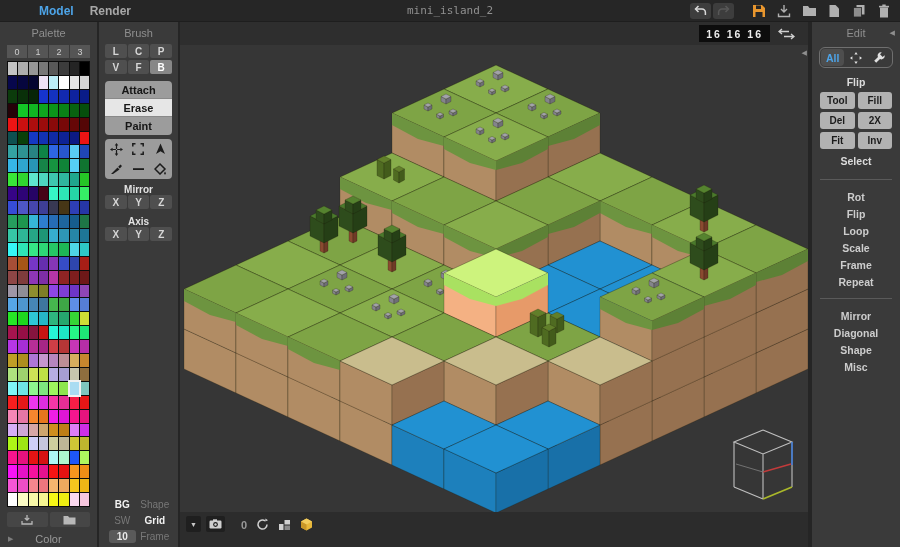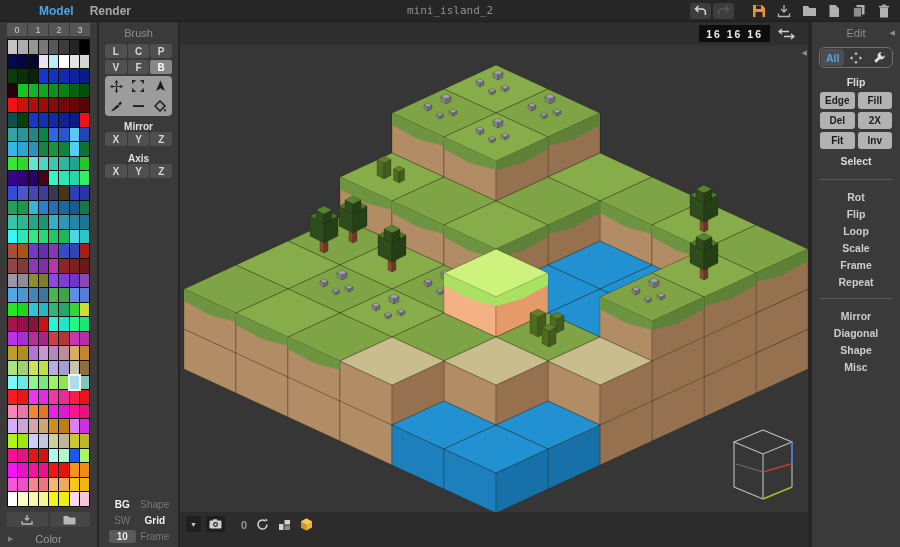--- a/index.html
+++ b/index.html
@@ -169,20 +169,21 @@
             <rect x="1" y="1.8" width="10" height="1.6" fill="#b0b0b0"></rect>
             <rect x="4.3" y="0.5" width="3.4" height="1.6" fill="#b0b0b0"></rect>
           </svg>
       </span>
     </div>
   </header>
 
   <div class="workspace">
 
     <aside class="panel">
+      <div class="phead">Palette</div>
       <div class="pal-tabs" id="pal-tabs">
           <span class="pal-tab">0</span>
           <span class="pal-tab">1</span>
           <span class="pal-tab">2</span>
           <span class="pal-tab">3</span>
         </div>
       <div class="pal-grid" id="pal-grid">
           <div class="swatch" style="background: rgb(196, 196, 196);"></div>
           <div class="swatch" style="background: rgb(173, 173, 173);"></div>
           <div class="swatch" style="background: rgb(150, 150, 150);"></div>
@@ -467,20 +468,25 @@
           <div class="b3row">
             <span class="bbtn">L</span>
             <span class="bbtn">C</span>
             <span class="bbtn">P</span>
           </div>
           <div class="b3row">
             <span class="bbtn">V</span>
             <span class="bbtn">F</span>
             <span class="bbtn active">B</span>
           </div>
+        </div>
+      <div class="modes" id="brush-modes">
+          <div class="mode">Attach</div>
+          <div class="mode active">Erase</div>
+          <div class="mode">Paint</div>
         </div>
       <div class="btools">
         <span class="btool">
           <svg width="13" height="13" viewBox="0 0 13 13">
               <path d="M6.5 0 L8.3 2.6 H4.7 Z M6.5 13 L4.7 10.4 H8.3 Z M0 6.5 L2.6 4.7 V8.3 Z M13 6.5 L10.4 8.3 V4.7 Z M5.9 2.5 h1.2 v8 H5.9 Z M2.5 5.9 v1.2 h8 V5.9 Z" fill="#1c1c1c"></path>
             </svg>
         </span>
         <span class="btool">
           <svg width="12" height="12" viewBox="0 0 12 12">
               <path d="M0.8 3.5 V0.8 H3.5 M8.5 0.8 H11.2 V3.5 M11.2 8.5 V11.2 H8.5 M3.5 11.2 H0.8 V8.5" fill="none" stroke="#1c1c1c" stroke-width="1.5"></path>
@@ -1038,21 +1044,21 @@
             </svg>
         </span>
         <span class="scopeseg">
           <svg width="12" height="12" viewBox="0 0 12 12">
               <path d="M11.5 3.2 A3.2 3.2 0 0 1 7 7 L3.2 10.8 L1.2 8.8 L5 5 A3.2 3.2 0 0 1 8.8 0.5 L7 2.3 L9.7 5 Z" fill="#e0e0e0"></path>
             </svg>
         </span>
       </div>
       <div class="elabel">Flip</div>
       <div class="etools" id="edit-tools">
-          <span class="etool">Edge</span>
+          <span class="etool">Tool</span>
           <span class="etool">Fill</span>
           <span class="etool">Del</span>
           <span class="etool">2X</span>
           <span class="etool">Fit</span>
           <span class="etool">Inv</span>
         </div>
       <div class="elabel">Select</div>
       <div class="edivider"></div>
       <div class="emenu" id="edit-menu1">
           <div class="emitem">Rot</div>

